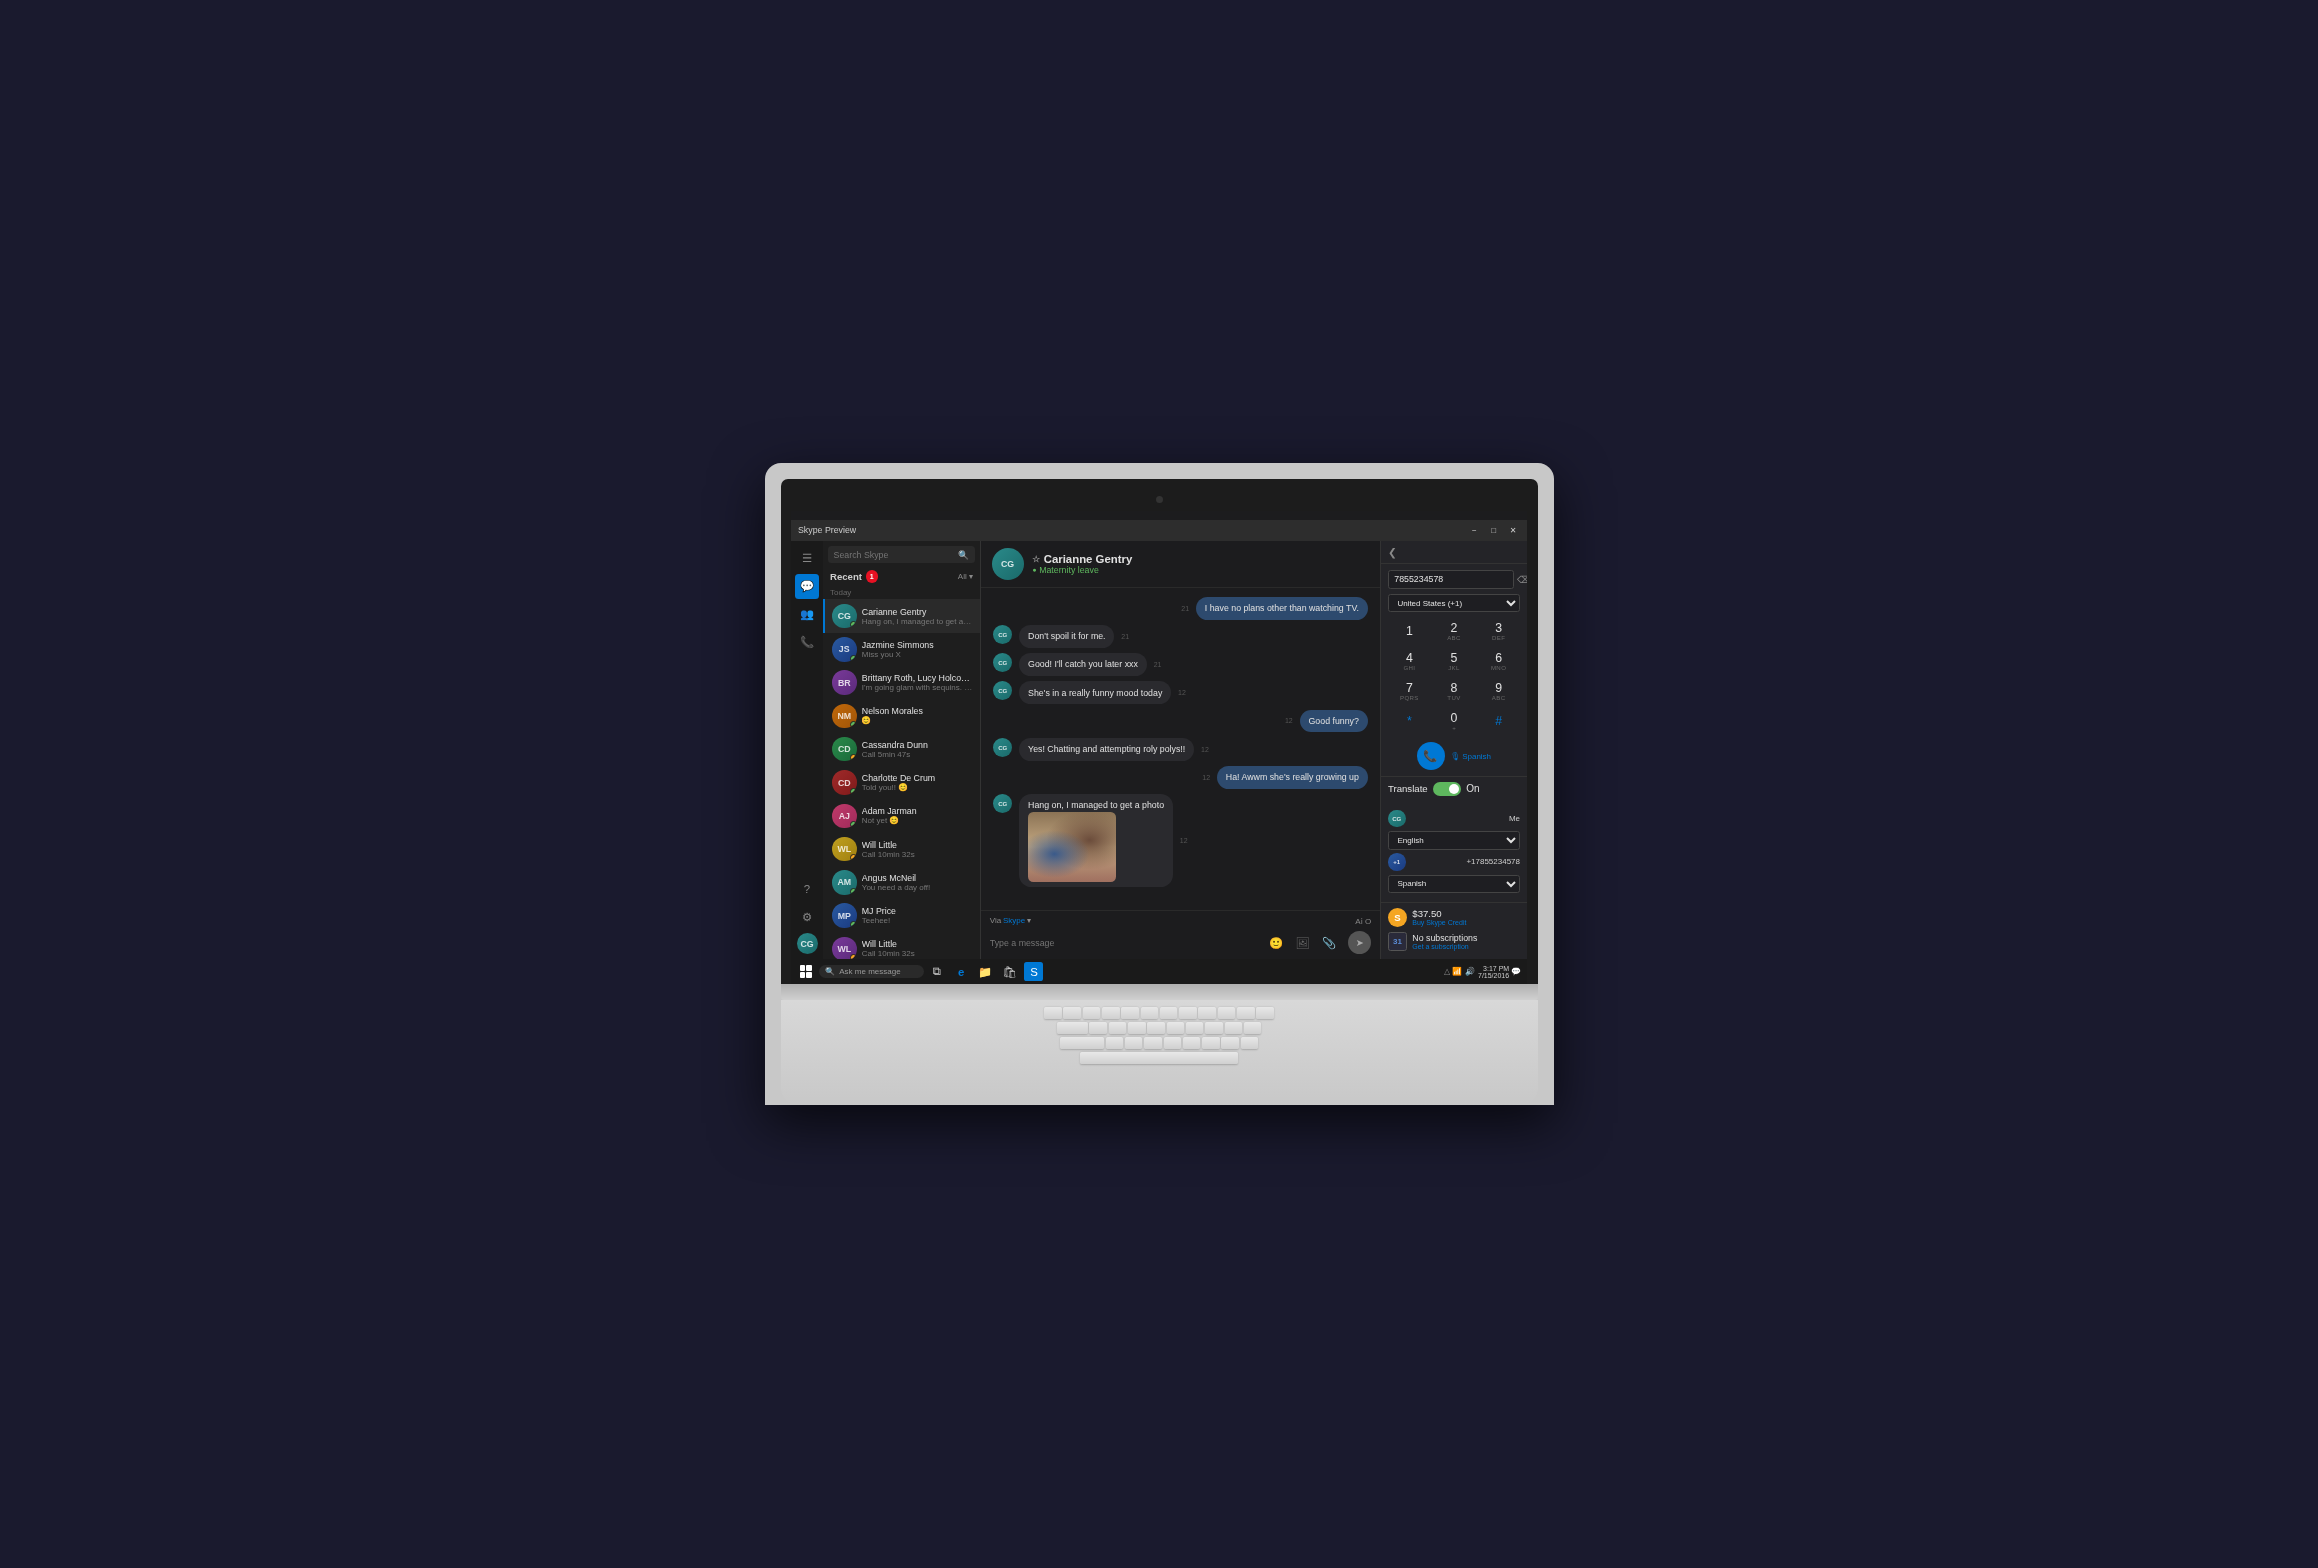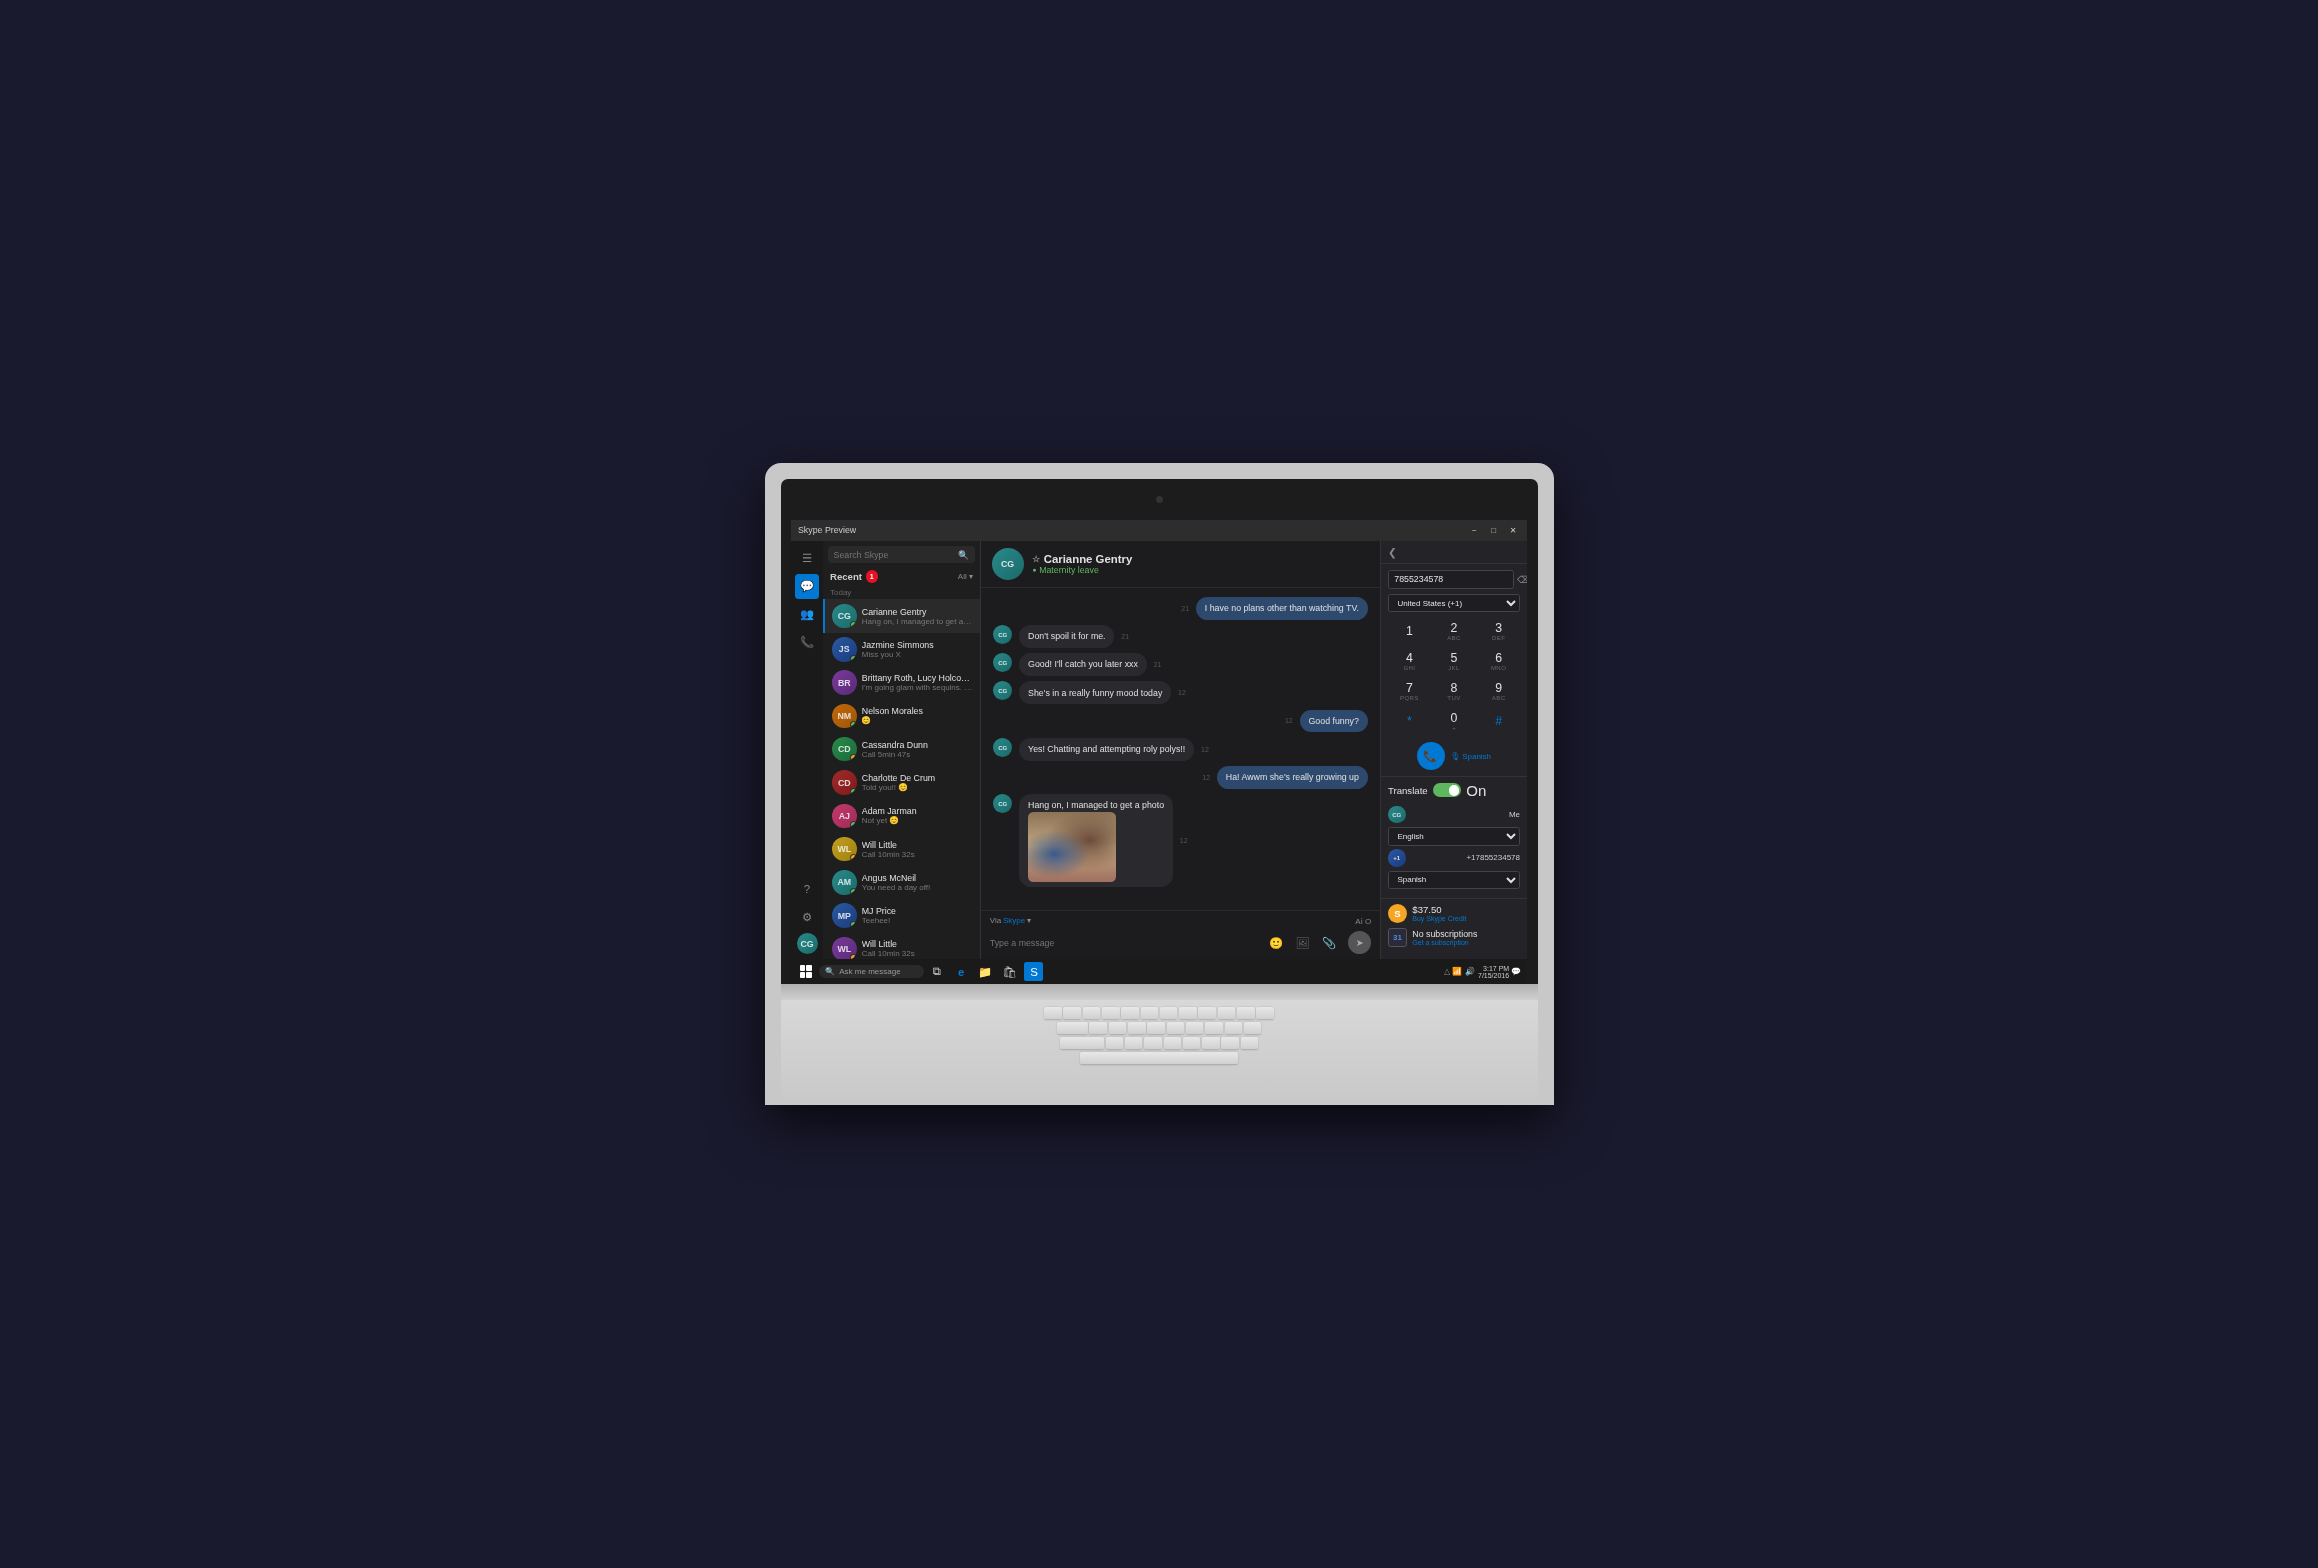--- a/index.html
+++ b/index.html
@@ -511,41 +511,41 @@
     }
 
     .translate-section {
       padding: 5.3px 7px;
       border-top: 0.9px solid #333;
     }
     .translate-row {
       display: flex;
       align-items: center;
       gap: 5.3px;
-      margin-bottom: 7px;
+      margin-bottom: 14px;
     }
     .translate-label { color: #e0e0e0; font-size: 9.6px; }
     .toggle-switch {
       width: 28px;
       height: 14px;
       background: #5eb75e;
       border-radius: 7px;
       position: relative;
       cursor: pointer;
     }
     .toggle-knob {
       width: 10.5px;
       height: 10.5px;
       background: white;
       border-radius: 50%;
       position: absolute;
       top: 1.8px;
       right: 1.8px;
     }
-    .toggle-on { color: #e0e0e0; font-size: 15px; }
+    .toggle-on { color: #e0e0e0; font-size: 10px; }
 
     .translate-user-row {
       margin-bottom: 3.5px;
     }
     .translate-user-info {
       display: flex;
       align-items: center;
       gap: 22px;
       margin-bottom: 2.6px;
       justify-content: space-between;

